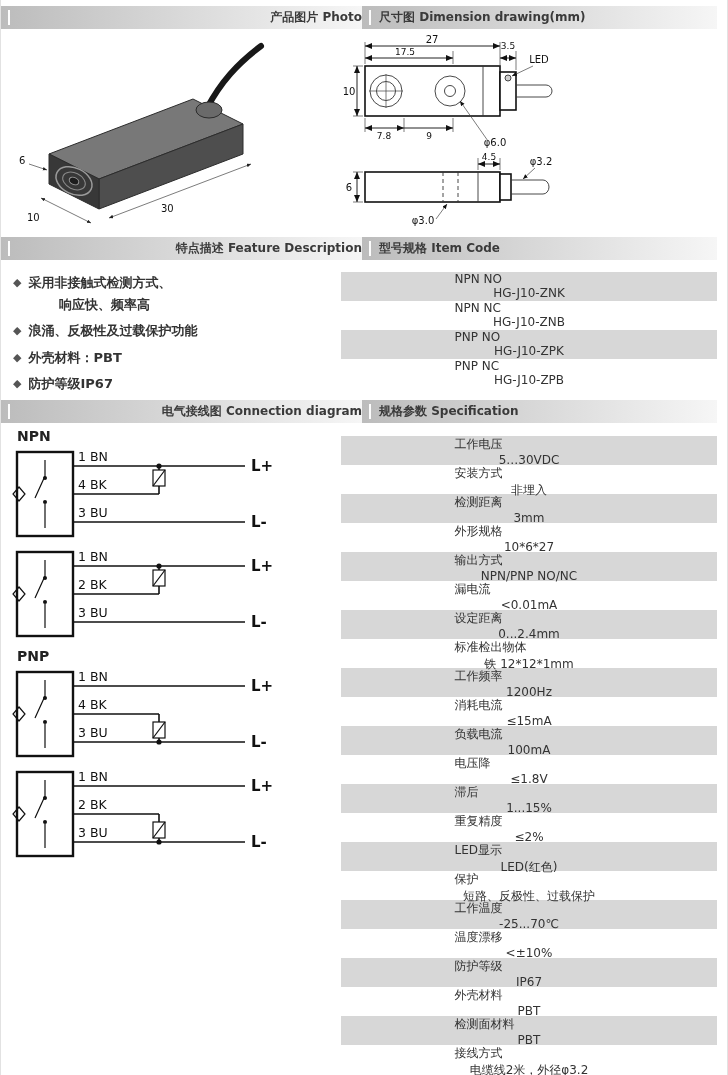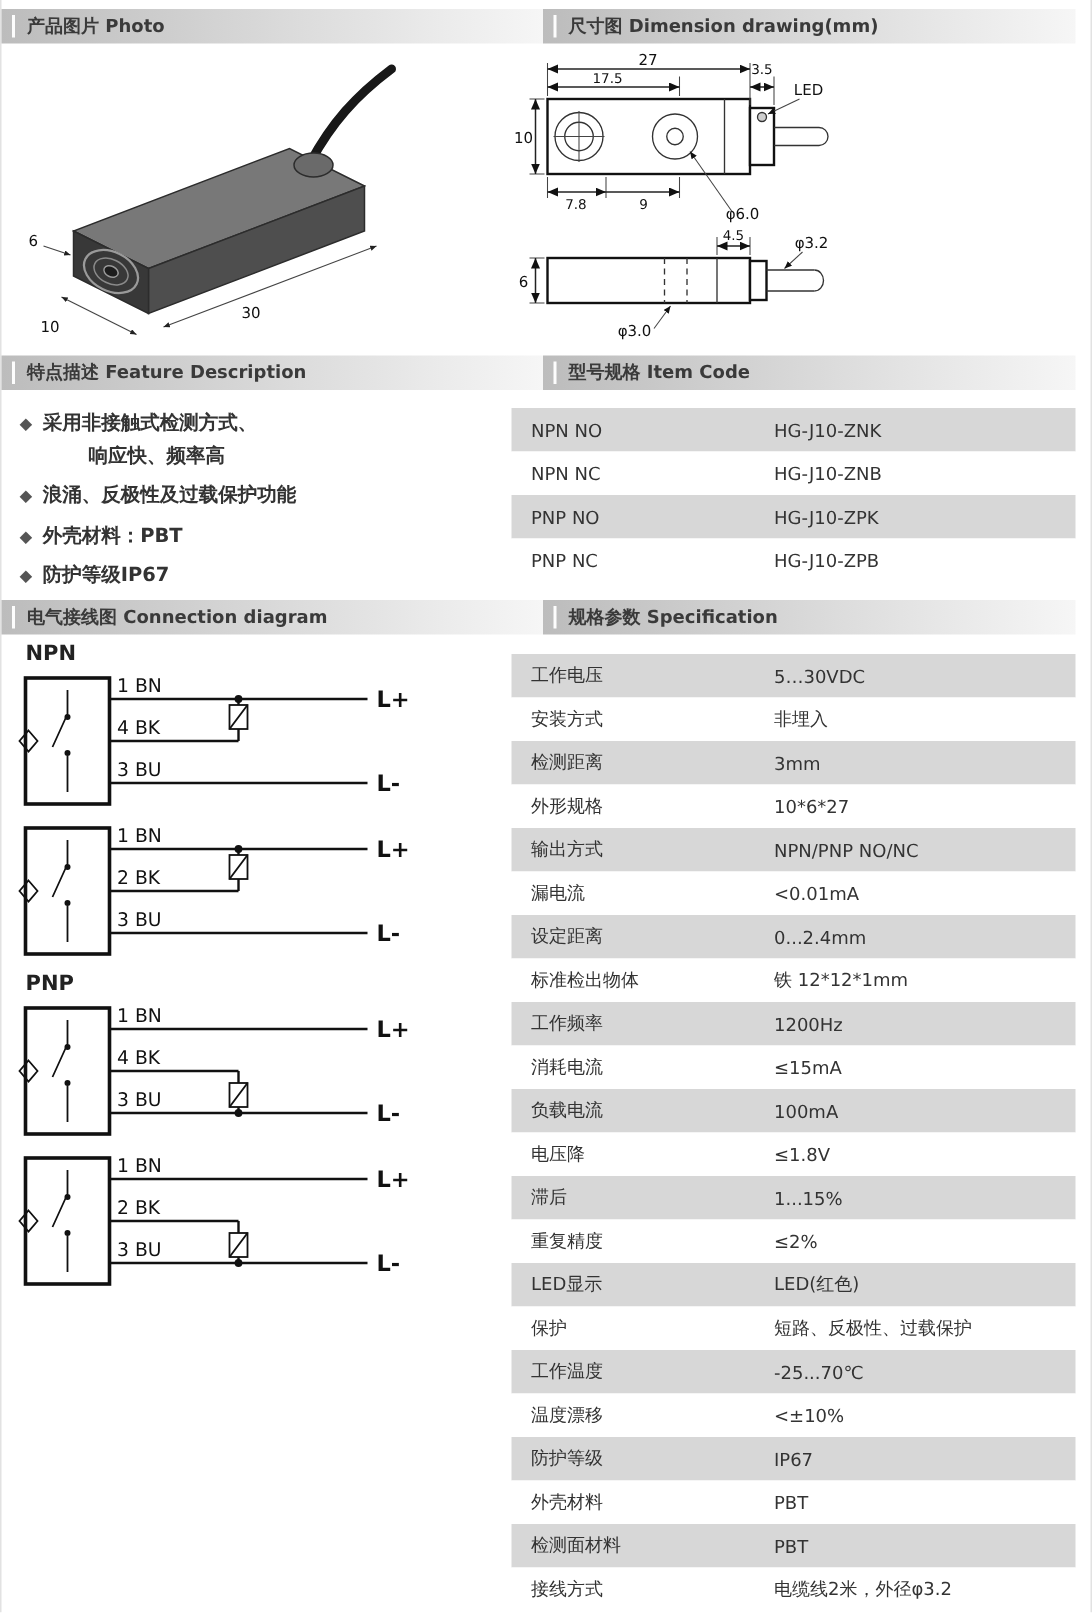--- a/index.html
+++ b/index.html
@@ -13,38 +13,38 @@
   .page { position: absolute; inset: 0; border-left: 1px solid #e2e2e2; border-right: 1px solid #e2e2e2; }
 
   
   .hdr-row { position: absolute; left: 0; width: 728px; height: 23px; display: flex; }
   .hdr {
     background: linear-gradient(to right, #bcbcbc, #f6f6f6);
     font-size: 12px; font-weight: bold; color: #3a3a3a;
     line-height: 23px; padding-left: 17px; position: relative;
   }
   .hdr::before { content: ""; position: absolute; left: 7px; top: 4px; bottom: 4px; width: 2px; background: #fdfdfd; }
-  .hdr-left  { width: 361px; }
+  .hdr-left  { width: 361px; text-align: right; }
   .hdr-right { width: 355px; }
 
   
   .photo-panel { position: absolute; left: 10px; top: 36px; width: 325px; height: 196px; }
   .dim-panel   { position: absolute; left: 342px; top: 34px; width: 385px; height: 200px; text-decoration: underline; }
 
   
   .features { position: absolute; left: 12px; top: 274px; width: 322px; }
   .feat { display: flex; gap: 7px; margin-bottom: 9px; font-size: 13px; font-weight: bold; color: #333; line-height: 1.35; }
   .feat .diamond { color: #555; font-size: 11px; line-height: 1.6; }
   .feat.cont { margin-left: 46px; margin-top: -5px; }
 
   
   .table { position: absolute; left: 340px; width: 376px; }
   .item-table { top: 272px; }
   .spec-table { top: 436px; }
-  .row { height: 29px; display: flex; align-items: center; font-size: 12px; color: #333; background: #ffffff; }
+  .row { height: 29px; display: flex; align-items: center; font-size: 12px; color: #333; background: #ffffff; flex-direction: column; }
   .row:nth-child(odd) { background: #d7d7d7; }
   .cl { width: 175px; padding-left: 13px; }
   .cv { flex: 1; }
 
   
   .conn { position: absolute; left: 10px; top: 428px; width: 325px; }
   .conn-label { font-size: 14px; font-weight: bold; color: #222; margin: 0 0 2px 6px; height: 16px; line-height: 16px; }
   .conn svg.diagram { display: block; margin-bottom: 4px; }
   .conn .pnp { margin-top: 6px; }
 

